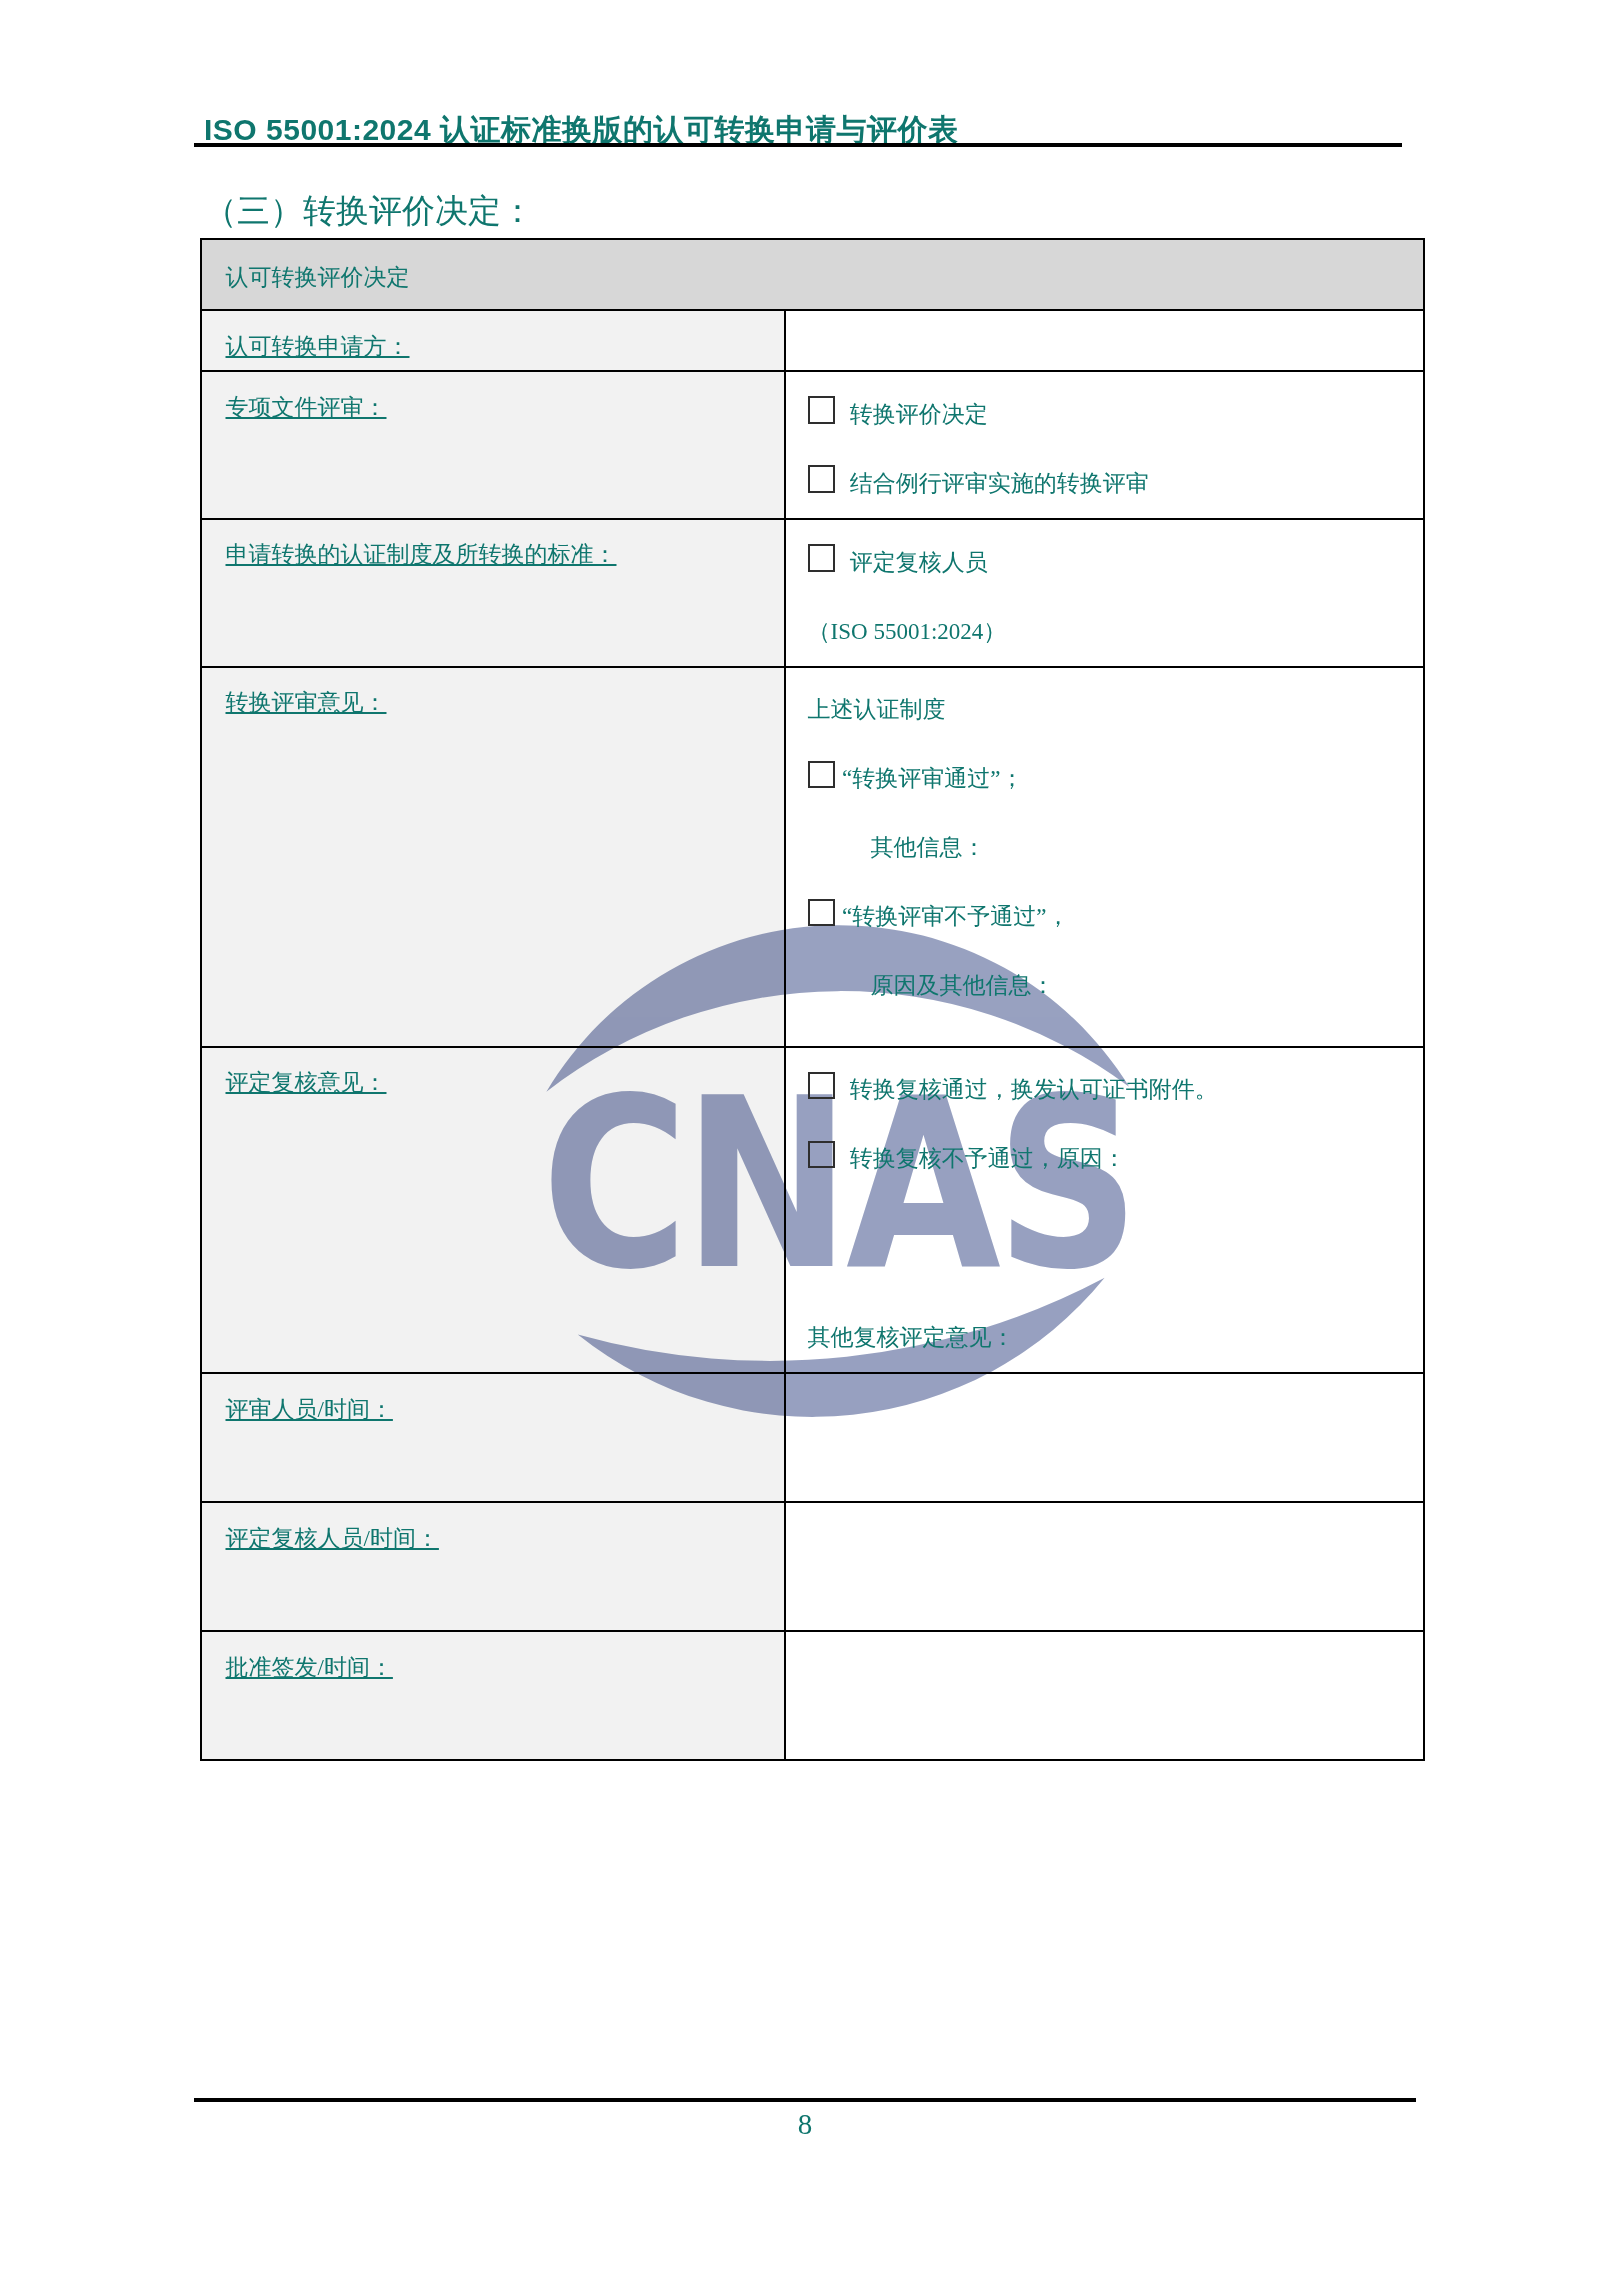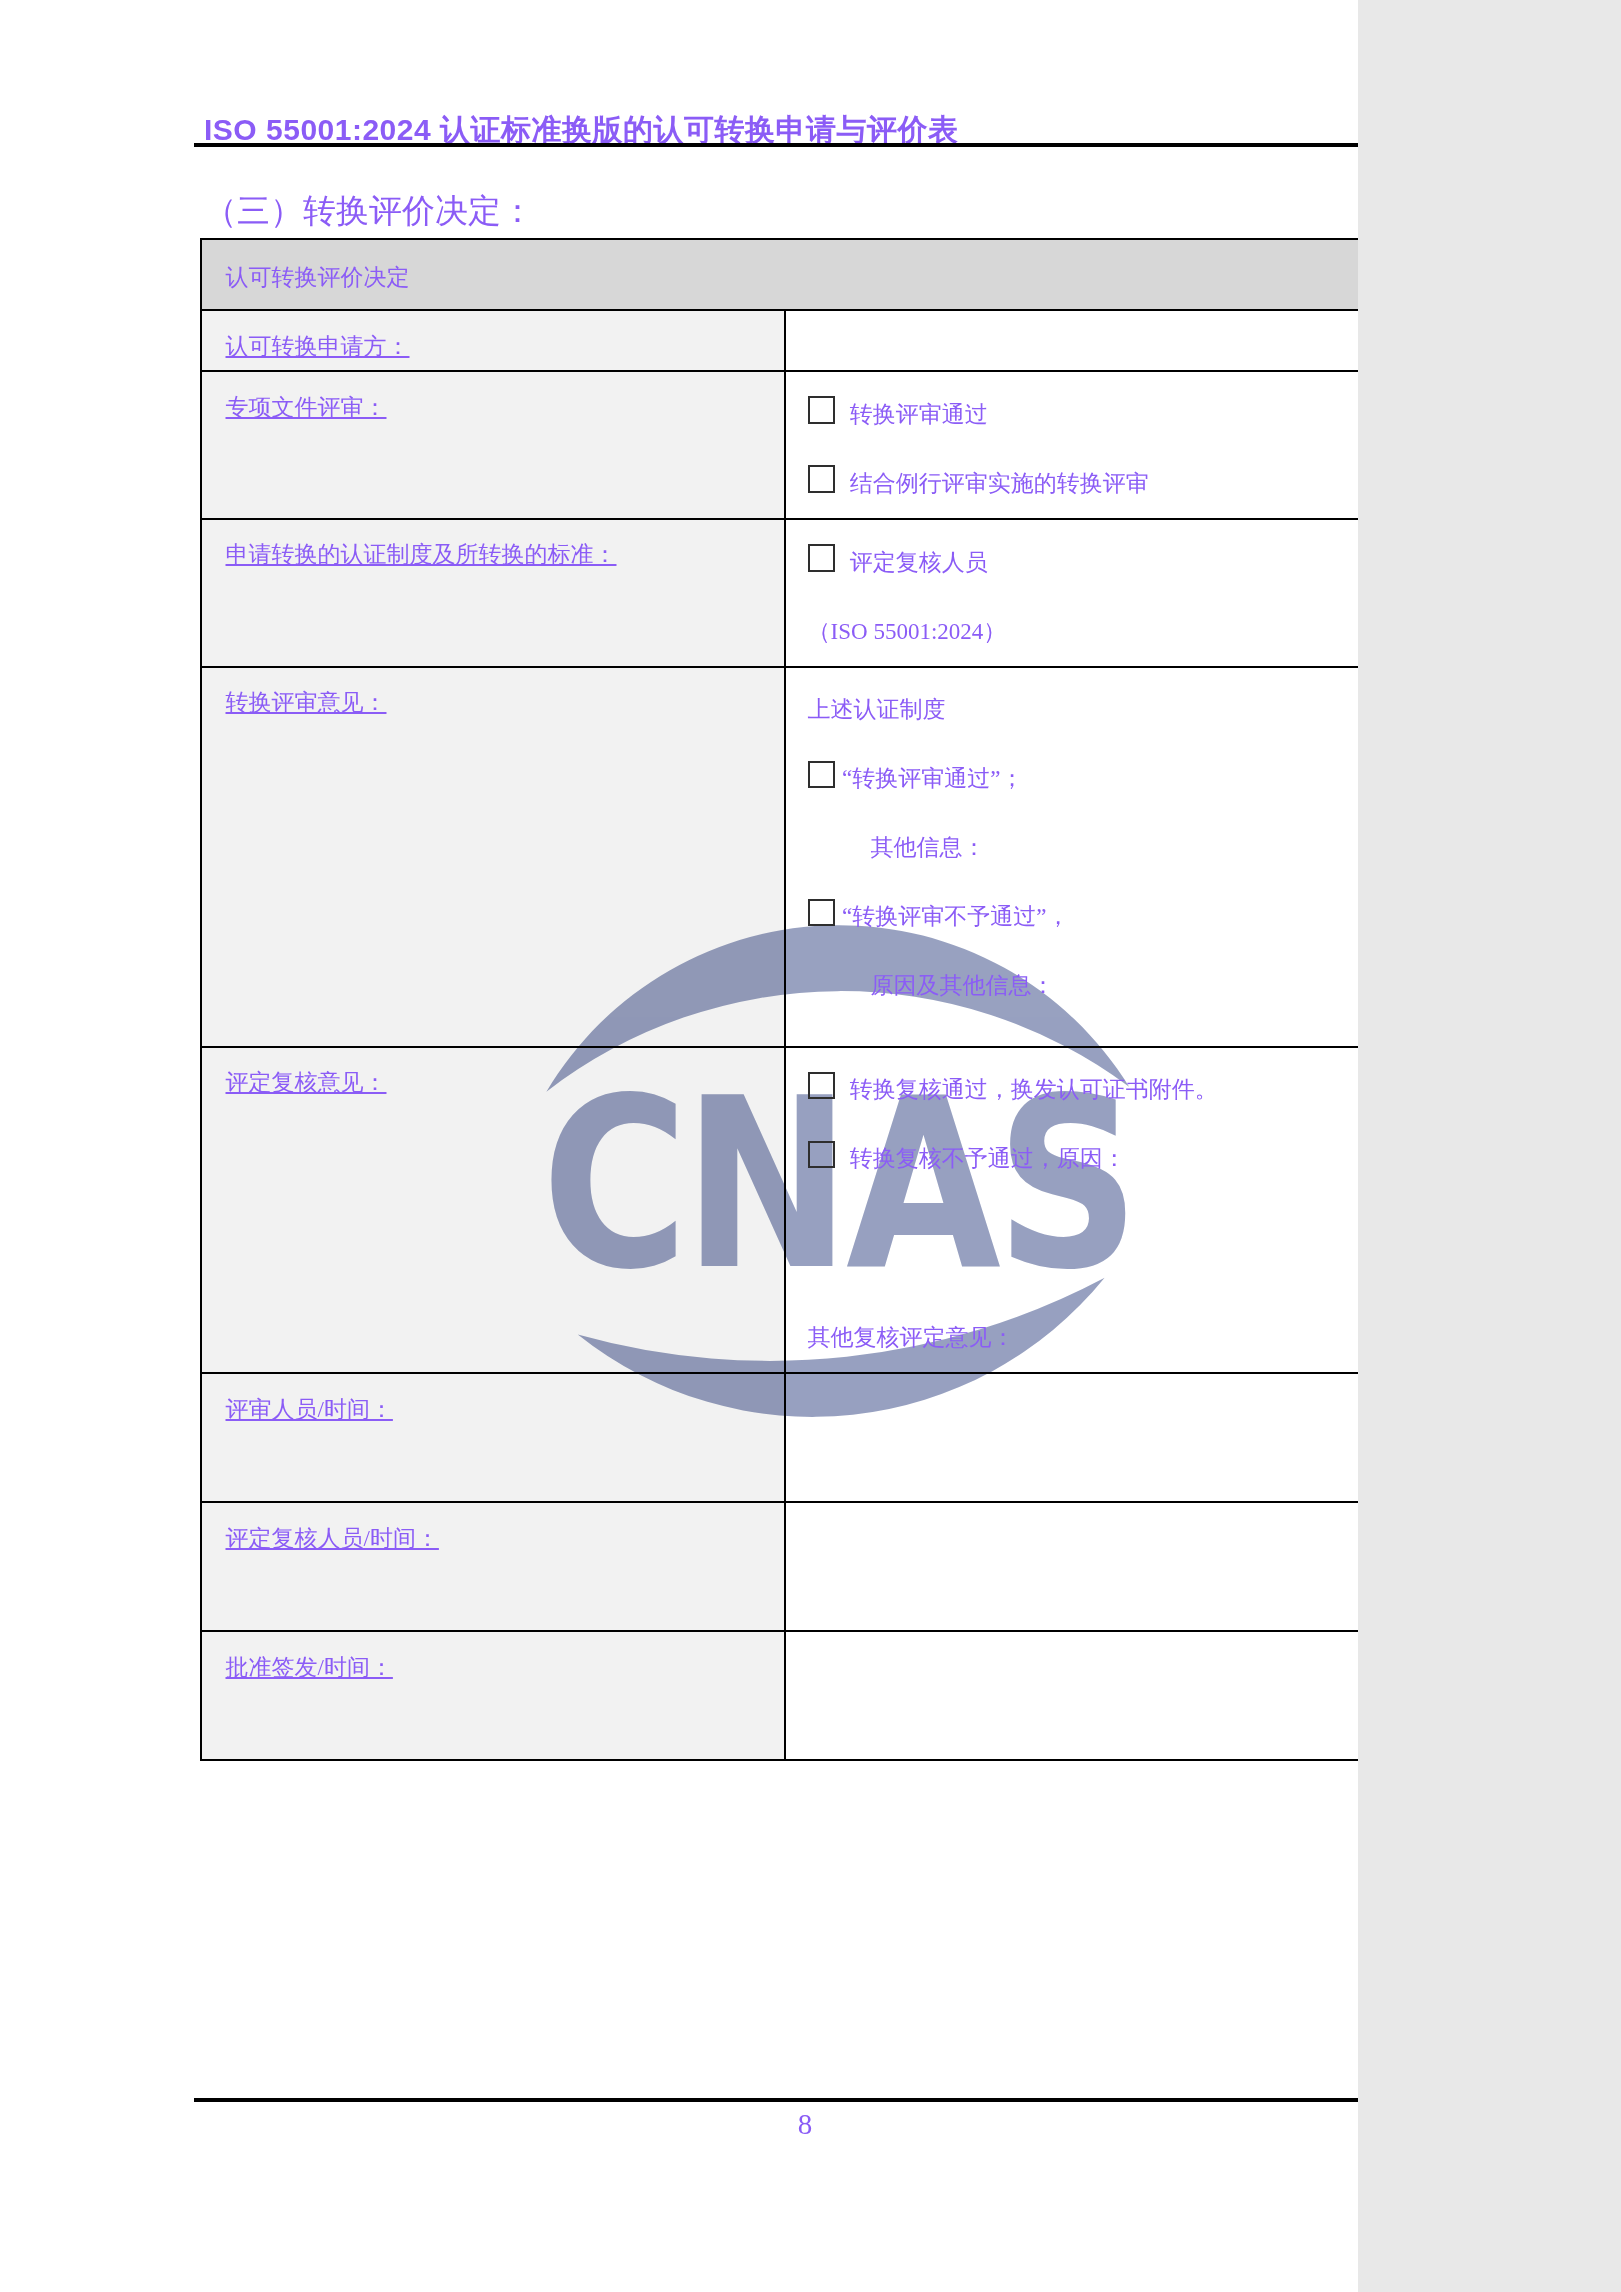--- a/index.html
+++ b/index.html
@@ -1,22 +1,22 @@
 <!DOCTYPE html>
 <html><head>
 <meta charset="utf-8">
 <style>
   html,body{margin:0;padding:0;background:#e8e8e8;}
   .page{
     position:relative;
-    width:1358px;height:2293px;
+    width:1621px;height:2293px;
     background:#ffffff;
     overflow:hidden;
     font-family:"Liberation Serif","DejaVu Serif",serif;
-    color:#8b5cf6;
+    color:#0f766e;
   }
   
   .doc-title{
     position:absolute;left:204px;top:110px;
     font-family:"Liberation Sans","DejaVu Sans",sans-serif;
     font-weight:700;font-size:30px;letter-spacing:0.5px;white-space:nowrap;
   }
   .title-rule{
     position:absolute;left:194px;top:143px;width:1208px;height:3.9px;background:#000;
   }
@@ -95,21 +95,21 @@
     </tr>
 
     <tr style="height:61px">
       <td class="lcell">认可转换申请方：</td>
       <td class="rcell"></td>
     </tr>
 
     <tr style="height:137px">
       <td class="lcell">专项文件评审：</td>
       <td class="rcell">
-        <div class="line"><span class="cbx"></span><span>转换评审通过</span></div>
+        <div class="line"><span class="cbx"></span><span>转换评价决定</span></div>
         <div class="line"><span class="cbx"></span><span>结合例行评审实施的转换评审</span></div>
       </td>
     </tr>
 
     <tr style="height:124px">
       <td class="lcell">申请转换的认证制度及所转换的标准：</td>
       <td class="rcell">
         <div class="line"><span class="cbx"></span><span>评定复核人员</span></div>
         <div class="line"><span>（ISO 55001:2024）</span></div>
       </td>

